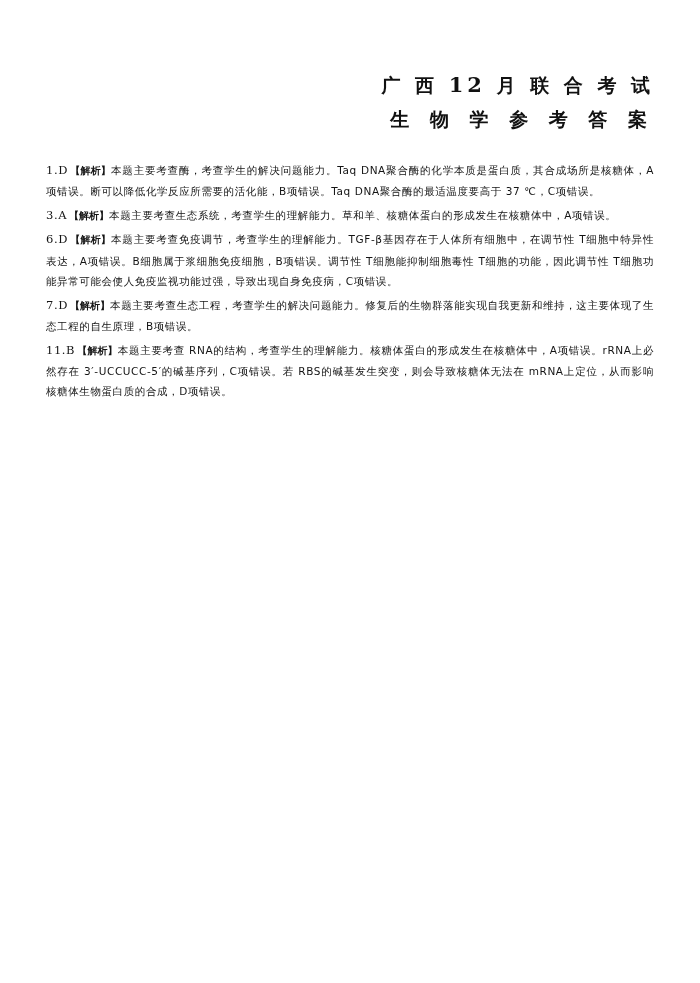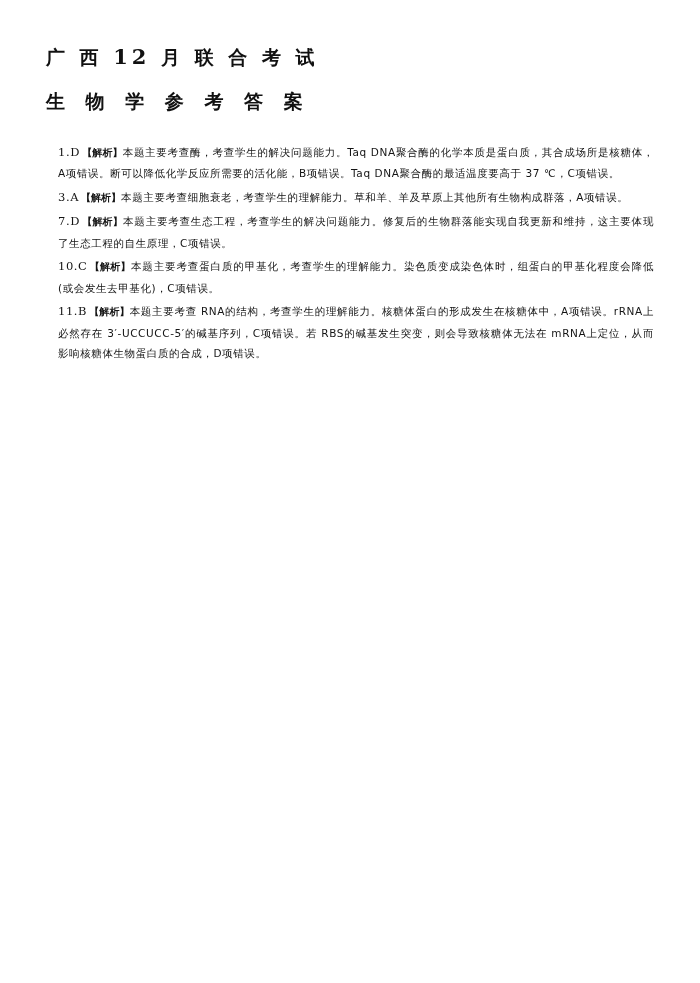--- a/index.html
+++ b/index.html
@@ -11,43 +11,42 @@
     position:relative;
     overflow:hidden;
   }
   .page{
     position:relative;
     width:700px;height:983px;
     box-sizing:border-box;
     padding:0 46px;
   }
   .title-line{
-    text-align:left;
-    margin-top:44px;
+    text-align:right;
+    margin-top:72px;
     font-size:19px;
     font-weight:700;
     letter-spacing:4px;
     font-family:"DejaVu Serif","Liberation Serif",serif;
   }
   .title-line .num{
     font-family:"DejaVu Serif","Liberation Serif",serif;
     font-size:21px;
     font-weight:700;
   }
   .subtitle{
-    text-align:left;
-    margin-top:18px;
+    text-align:right;
+    margin-top:8px;
     font-size:19px;
     font-weight:700;
     letter-spacing:7px;
     font-family:"DejaVu Serif","Liberation Serif",serif;
   }
   .body-area{
     margin-top:26px;
-    margin-left:12px;
   }
   .qitem{
     font-size:10.5px;
     line-height:1.95;
     text-align:justify;
     text-justify:inter-ideograph;
     margin-bottom:2px;
     letter-spacing:0.6px;
     color:#141414;
   }
@@ -81,35 +80,35 @@
   <div class="subtitle">生 物 学 参 考 答 案</div>
 
   <div class="body-area">
 
     <div class="qitem">
       <span class="qnum">1.</span><span class="ans">D</span><span class="tag">【解析】</span><span>本题主要考查酶，考查学生的解决问题能力。Taq DNA聚合酶的化学本质是蛋白质，其合成场所是核糖体，A项错误。断可以降低化学反应所需要的活化能，B项错误。Taq DNA聚合酶的最适温度要高于 37 ℃，C项错误。</span>
     </div>
 
 
     <div class="qitem">
-      <span class="qnum">3.</span><span class="ans">A</span><span class="tag">【解析】</span><span>本题主要考查细胞衰老，考查学生的理解能力。草和羊、羊及草原上其他所有生物构成群落，A项错误。</span>
-    </div>
-
-
-
-
-    <div class="qitem">
-      <span class="qnum">7.</span><span class="ans">D</span><span class="tag">【解析】</span><span>本题主要考查生态工程，考查学生的解决问题能力。修复后的生物群落能实现自我更新和维持，这主要体现了生态工程的自生原理，C项错误。</span>
+      <span class="qnum">3.</span><span class="ans">A</span><span class="tag">【解析】</span><span>本题主要考查生态系统，考查学生的理解能力。草和羊、核糖体蛋白的形成发生在核糖体中，A项错误。</span>
     </div>
 
 
 
     <div class="qitem">
-      <span class="qnum">10.</span><span class="ans">C</span><span class="tag">【解析】</span><span>本题主要考查蛋白质的甲基化，考查学生的理解能力。染色质变成染色体时，组蛋白的甲基化程度会降低(或会发生去甲基化)，C项错误。</span>
+      <span class="qnum">6.</span><span class="ans">D</span><span class="tag">【解析】</span><span>本题主要考查免疫调节，考查学生的理解能力。TGF-β基因存在于人体所有细胞中，在调节性 T细胞中特异性表达，A项错误。B细胞属于浆细胞免疫细胞，B项错误。调节性 T细胞能抑制细胞毒性 T细胞的功能，因此调节性 T细胞功能异常可能会使人免疫监视功能过强，导致出现自身免疫病，C项错误。</span>
     </div>
+
+    <div class="qitem">
+      <span class="qnum">7.</span><span class="ans">D</span><span class="tag">【解析】</span><span>本题主要考查生态工程，考查学生的解决问题能力。修复后的生物群落能实现自我更新和维持，这主要体现了生态工程的自生原理，B项错误。</span>
+    </div>
+
+
+
 
     <div class="qitem">
       <span class="qnum">11.</span><span class="ans">B</span><span class="tag">【解析】</span><span>本题主要考查 RNA的结构，考查学生的理解能力。核糖体蛋白的形成发生在核糖体中，A项错误。rRNA上必然存在 3′-UCCUCC-5′的碱基序列，C项错误。若 RBS的碱基发生突变，则会导致核糖体无法在 mRNA上定位，从而影响核糖体生物蛋白质的合成，D项错误。</span>
     </div>
 
   </div>
 
 </div>
 
 </body></html>

